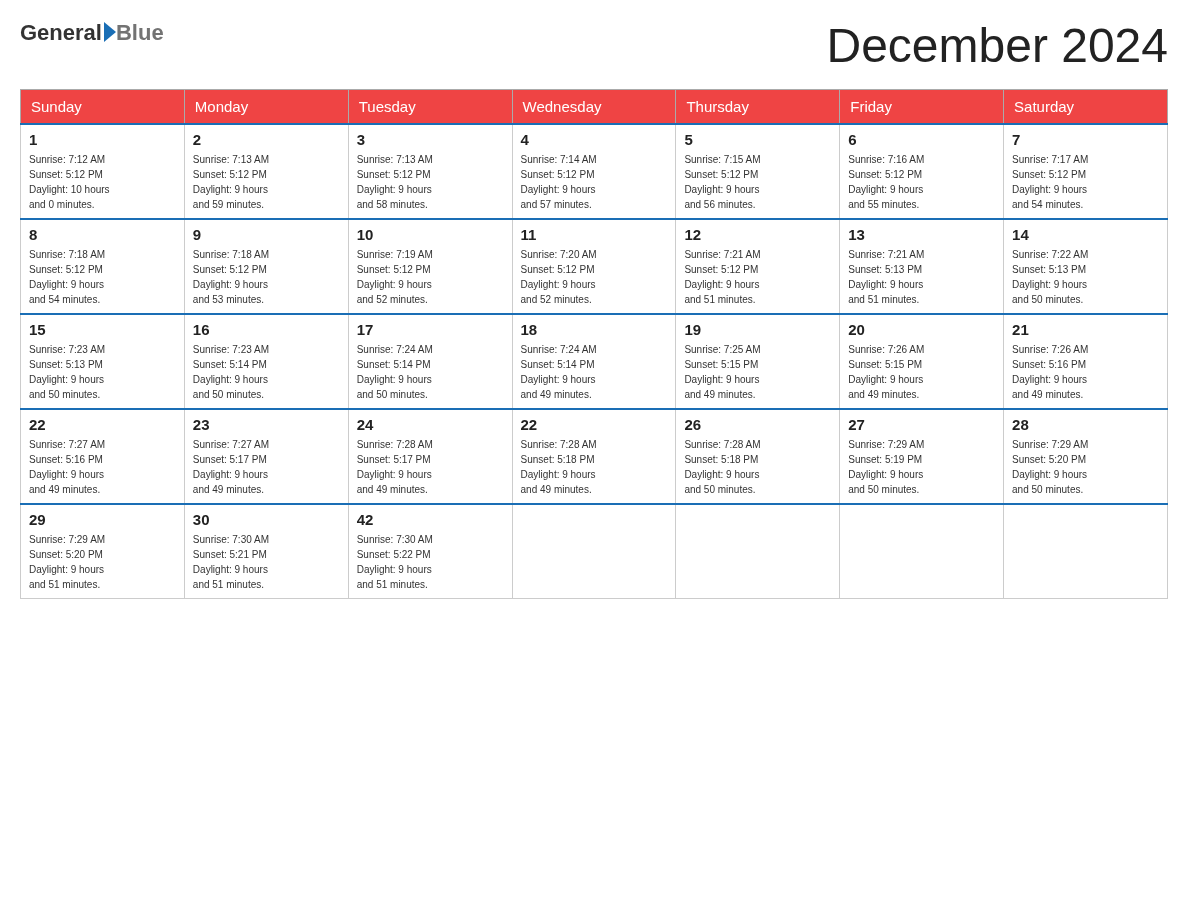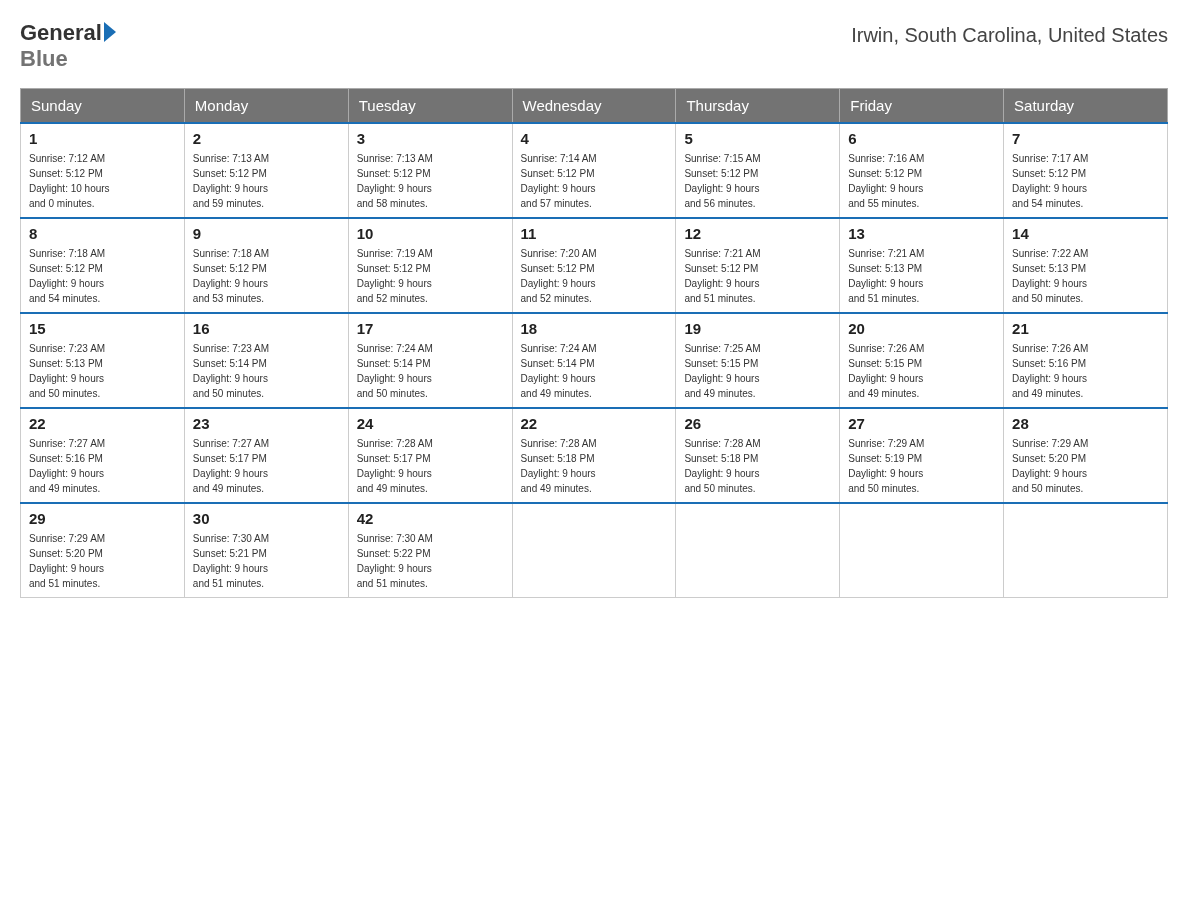--- a/index.html
+++ b/index.html
@@ -11,21 +11,21 @@
       min-height: 918px;
     }
     .header {
       display: flex;
       justify-content: space-between;
       align-items: flex-start;
       margin-bottom: 16px;
     }
     .logo {
       display: flex;
-      flex-direction: column;
+      flex-direction: row;
       align-items: flex-start;
     }
     .logo-text {
       display: flex;
       align-items: center;
     }
     .logo-general {
       font-size: 22px;
       font-weight: bold;
       color: #333;
@@ -57,21 +57,21 @@
       font-size: 20px;
       color: #444;
       margin-top: 4px;
     }
     .calendar {
       width: 100%;
       border-collapse: collapse;
       border: 1px solid #aaa;
     }
     .calendar th {
-      background-color: #737373;
+      background-color: #ef4444;
       color: #fff;
       font-size: 15px;
       font-weight: normal;
       padding: 8px 10px;
       text-align: left;
       border: 1px solid #aaa;
     }
     .calendar td {
       vertical-align: top;
       padding: 6px 8px;
@@ -104,21 +104,21 @@
 
 <div class="header">
   <div class="logo">
     <div class="logo-text">
       <span class="logo-general">General</span>
       <div class="logo-arrow"></div>
     </div>
     <span class="logo-blue">Blue</span>
   </div>
   <div class="title-block">
-    <div class="location-title">Irwin, South Carolina, United States</div>
+    <div class="month-title">December 2024</div>
   </div>
 </div>
 
 <table class="calendar">
   <thead>
     <tr>
     <th>Sunday</th>
         <th>Monday</th>
         <th>Tuesday</th>
         <th>Wednesday</th>

